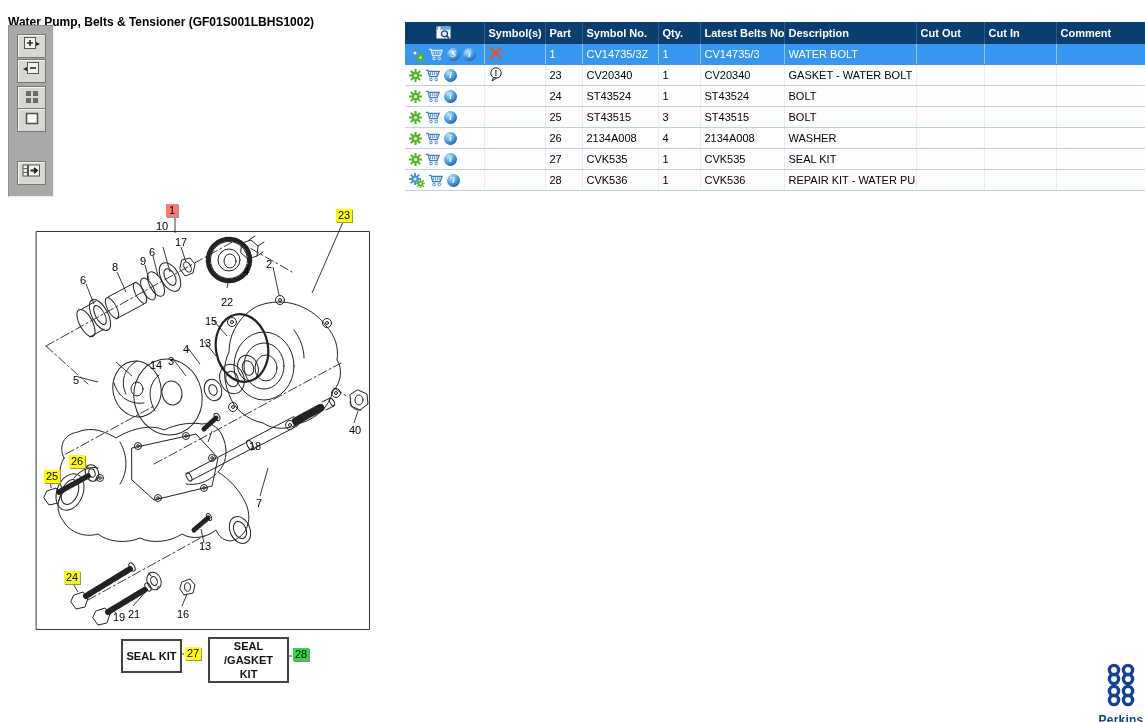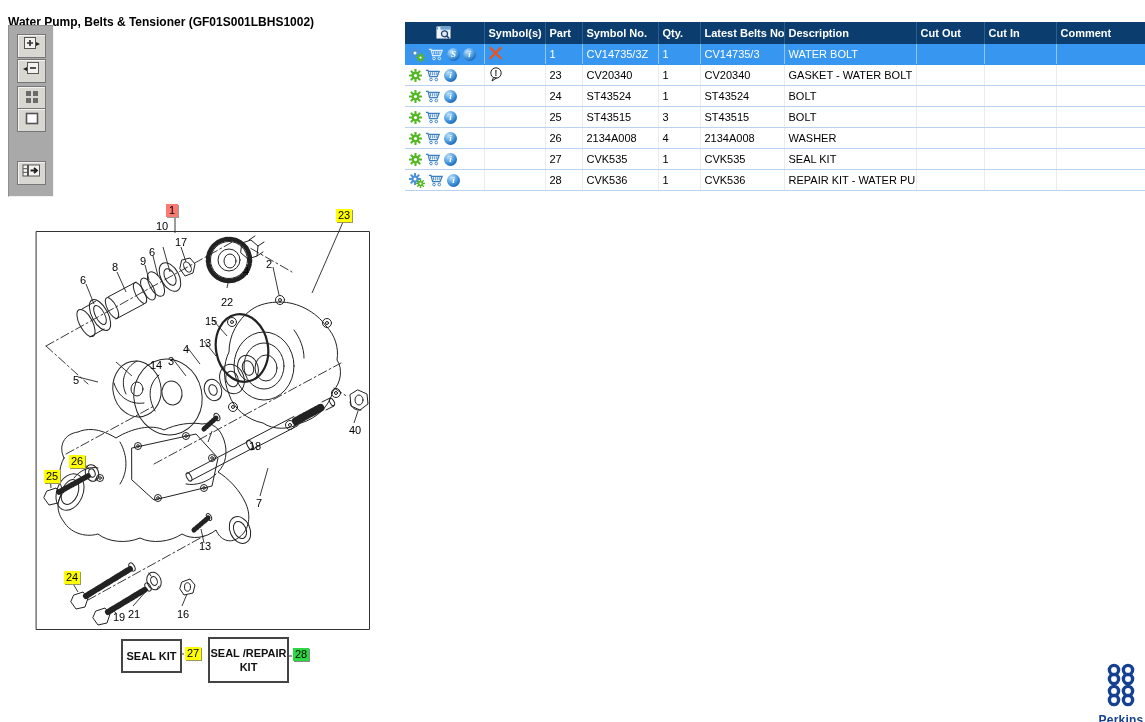--- a/index.html
+++ b/index.html
@@ -287,21 +287,21 @@
       <div class="callout plain" style="left: 177px; top: 608px;">16</div>
       <div class="callout plain" style="left: 199px; top: 540px;">13</div>
       <div class="callout yellow" style="left: 185px; top: 647px;">27</div>
       <div class="callout green" style="left: 293px; top: 648px;">28</div>
     </div>
   <div id="kitboxes">
       <div class="kitbox" style="left: 121px; top: 639px; width: 57px; height: 30px;">
         <span>SEAL KIT</span>
       </div>
       <div class="kitbox" style="left: 208px; top: 637px; width: 77px; height: 42px;">
-        <span>SEAL /REPAIR</span>
+        <span>SEAL /GASKET</span>
         <span>KIT</span>
       </div>
     </div>
 
   <table class="parts-table">
     <colgroup id="cols">
         <col style="width: 79px;">
         <col style="width: 61px;">
         <col style="width: 37px;">
         <col style="width: 76px;">

